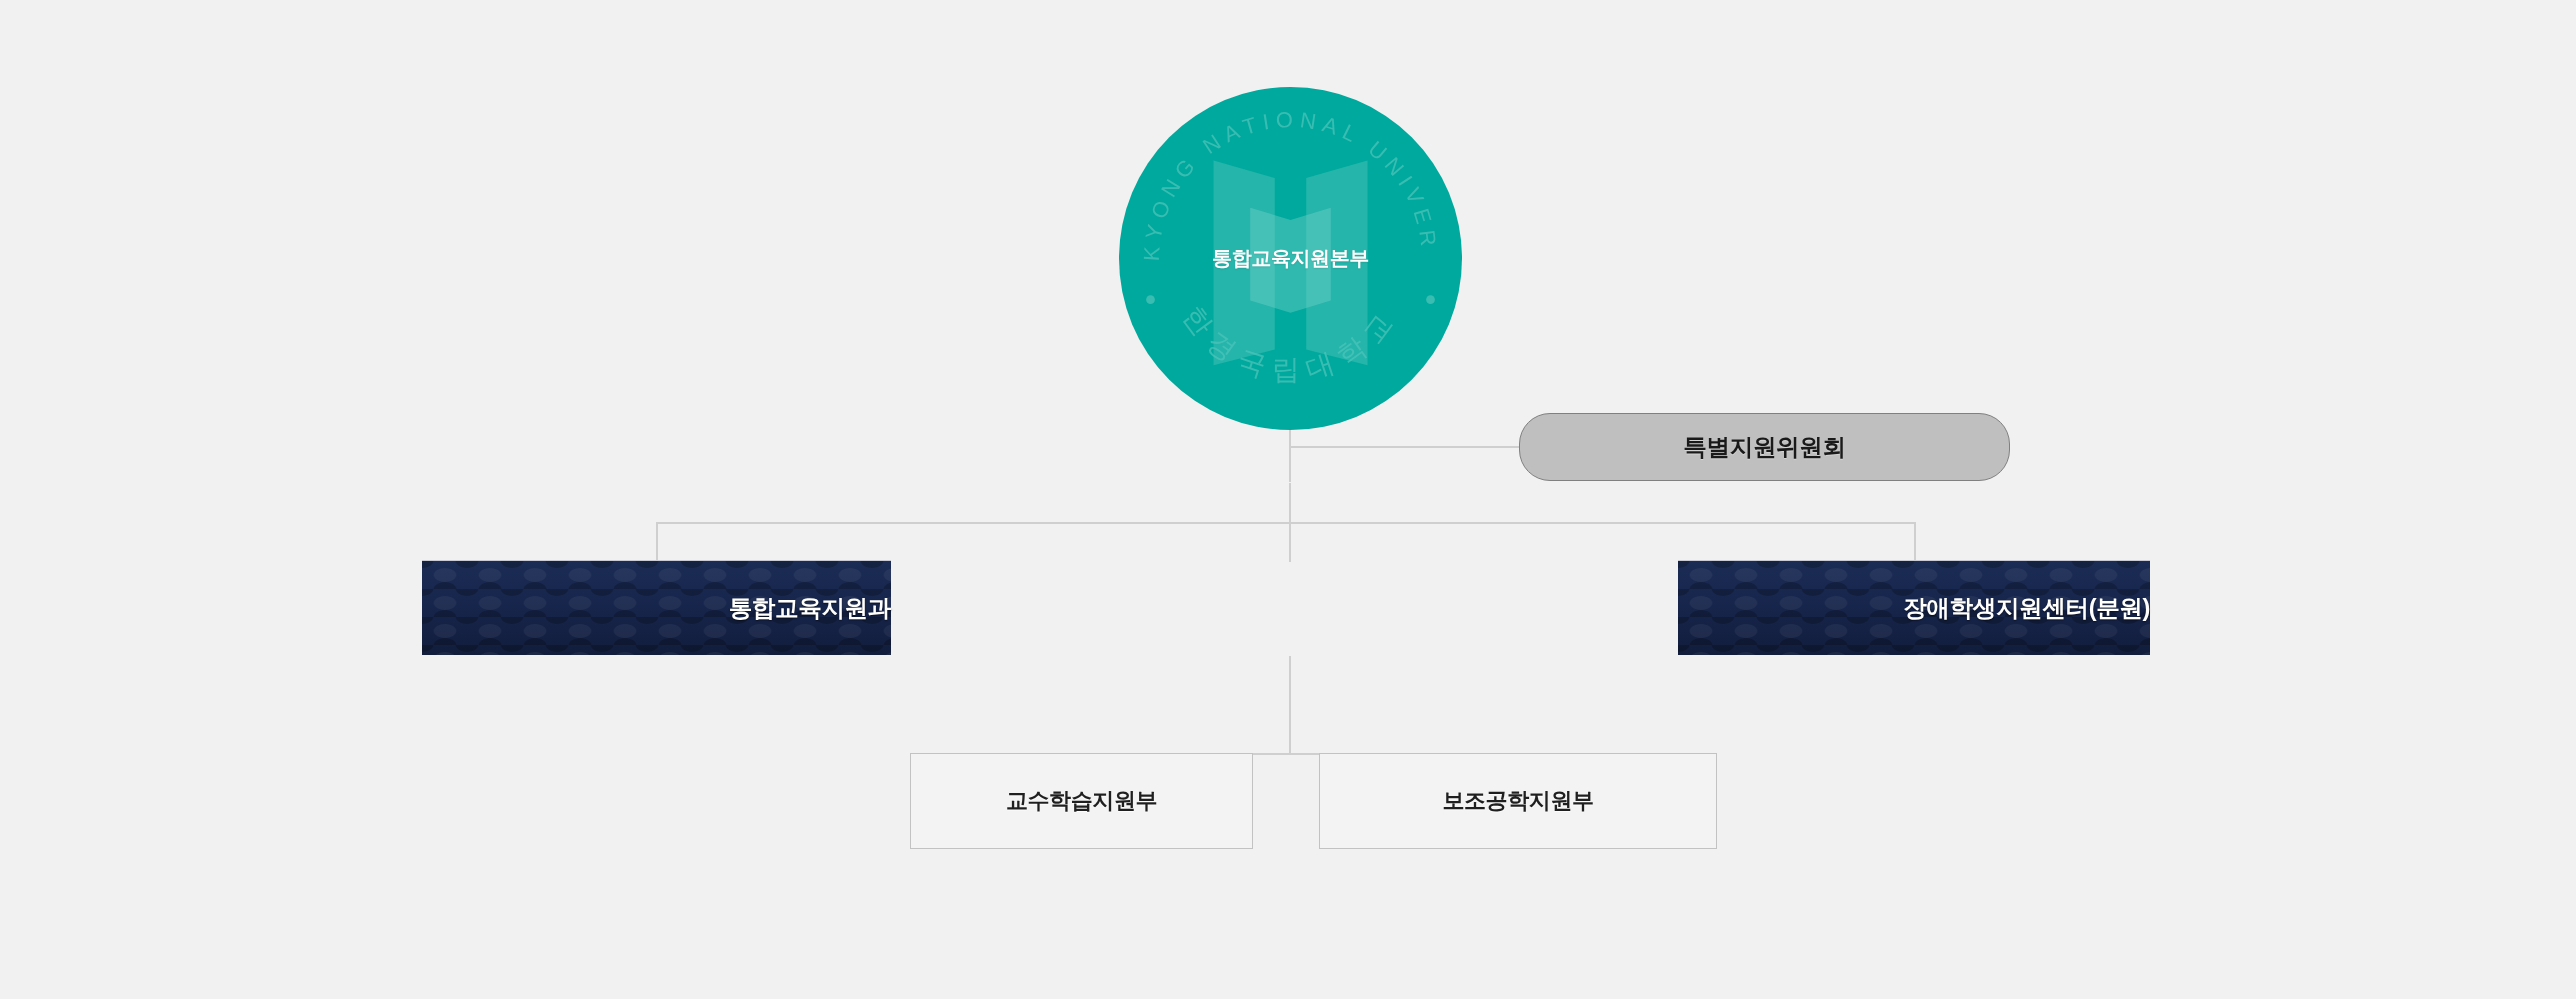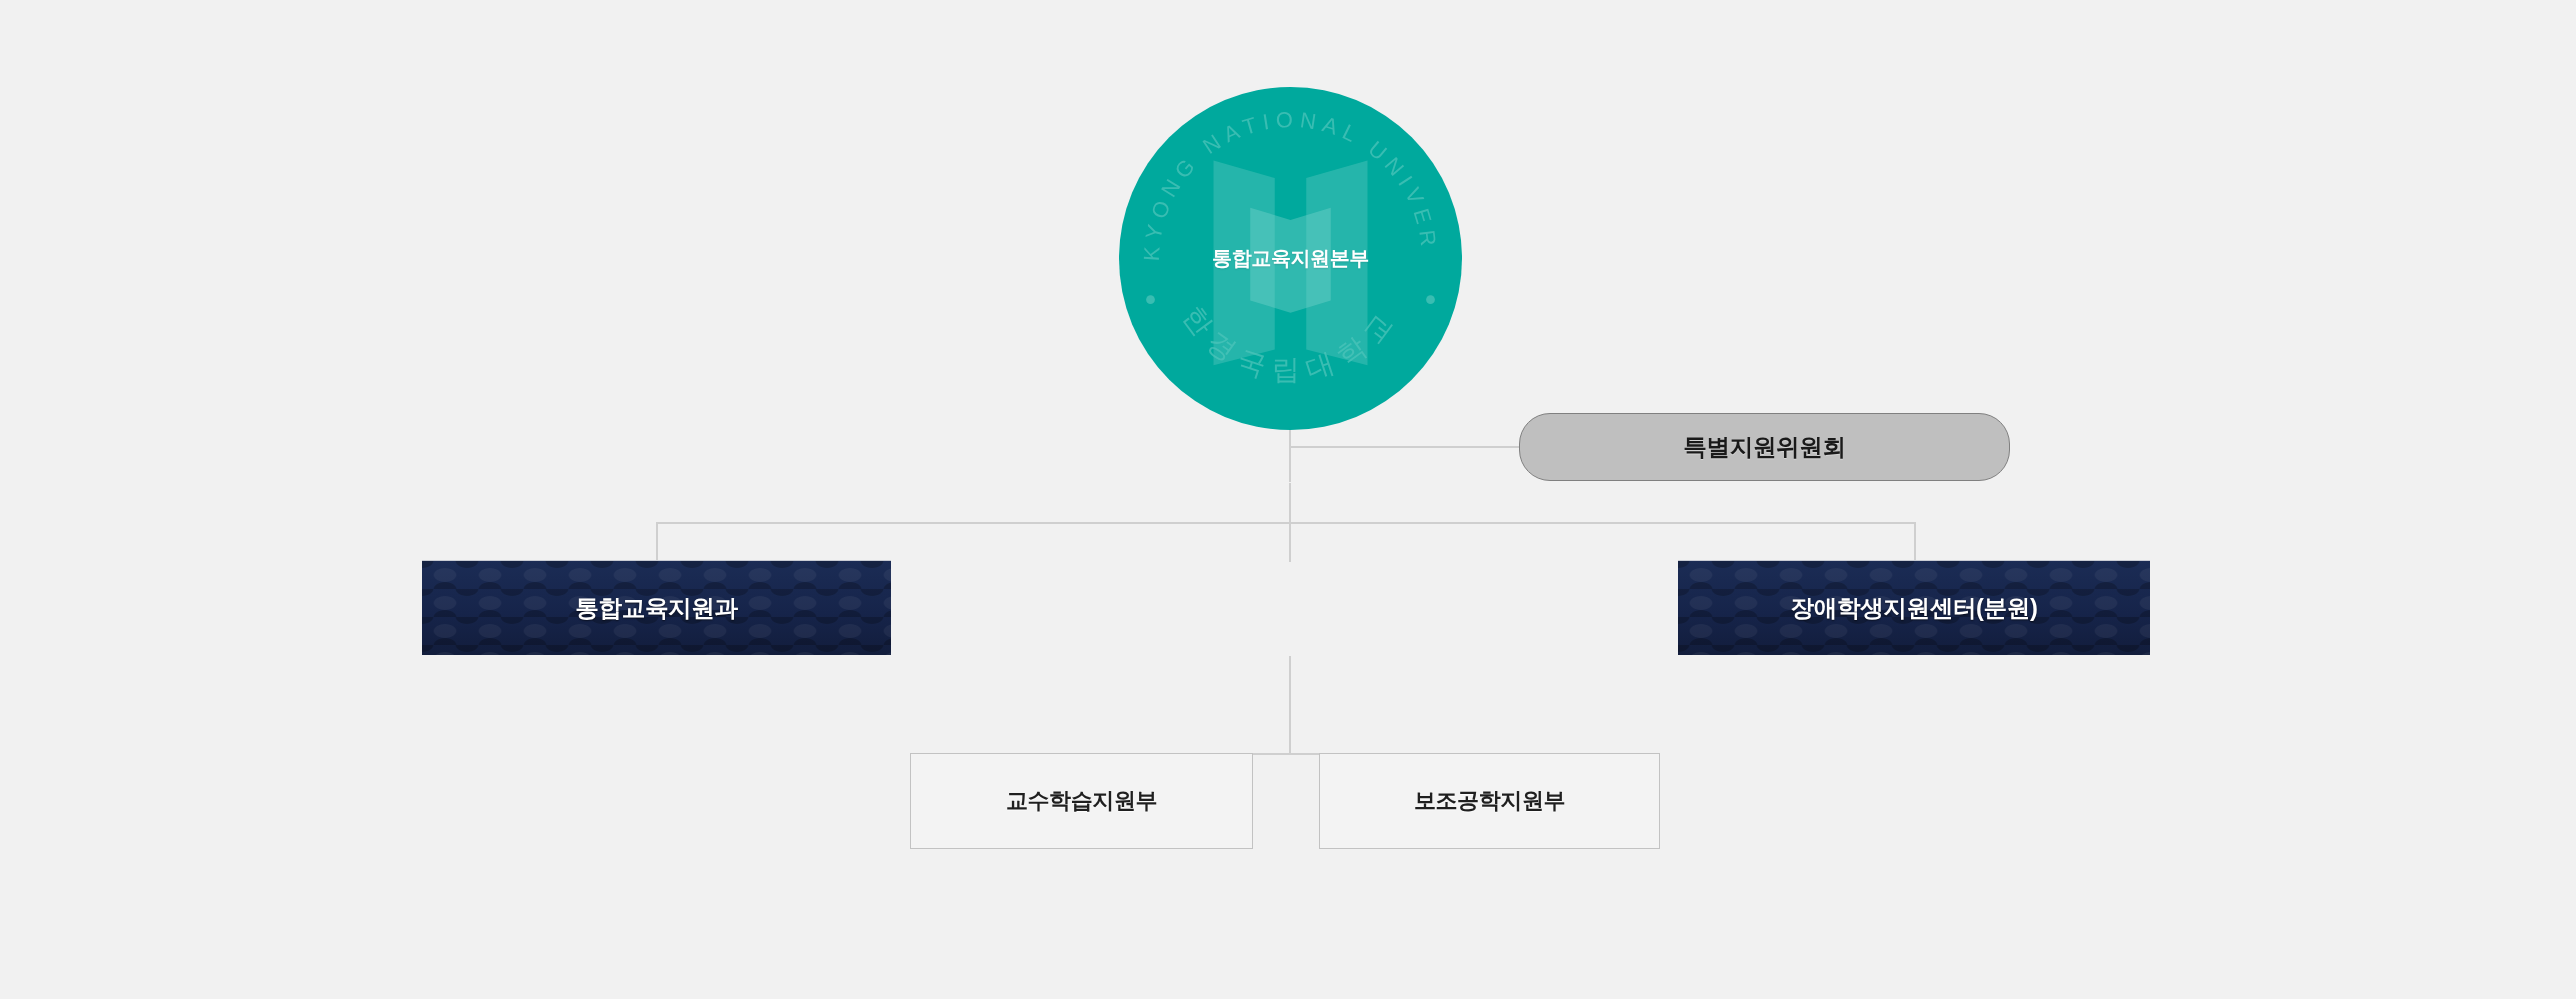--- a/index.html
+++ b/index.html
@@ -94,20 +94,21 @@
       radial-gradient(ellipse 23px 14px at 23px 28px, rgba(0,0,0,0.22) 46%, rgba(0,0,0,0) 52%),
       radial-gradient(ellipse 23px 14px at 23px 14px, rgba(255,255,255,0.05) 46%, rgba(255,255,255,0) 52%),
       linear-gradient(180deg, #1b2c55 0%, #16244a 55%, #121d3c 100%);
     background-size: 45px 28px, 45px 28px, 45px 28px, 45px 28px, 100% 100%;
     border-top: 1.7px solid #c9ccd4;
     color: #ffffff;
     font-size: 23.6px;
     font-weight: bold;
     letter-spacing: -0.4px;
     text-shadow: 0 0.9px 1.7px rgba(0,0,0,0.55);
+    justify-content: flex-end;
   }
 
   
   .node.light {
     background: #f3f3f3;
     border: 0.9px solid #c2c2c2;
     color: #1f1f1f;
     font-size: 22px;
     font-weight: bold;
     letter-spacing: -0.4px;
@@ -176,18 +177,18 @@
 
 
   <div class="node navy" style="left:1678px; top:560px; width:472px; height:95px;">
     <span>장애학생지원센터(분원)</span>
   </div>
 
   <div class="node light" style="left:910px; top:753px; width:343px; height:96px;">
     <span>교수학습지원부</span>
   </div>
 
-  <div class="node light" style="left:1319px; top:753px; width:341px; height:96px;">
+  <div class="node light" style="left:1319px; top:753px; width:398px; height:96px;">
     <span>보조공학지원부</span>
   </div>
 
 </div>
 
 
 </body></html>

